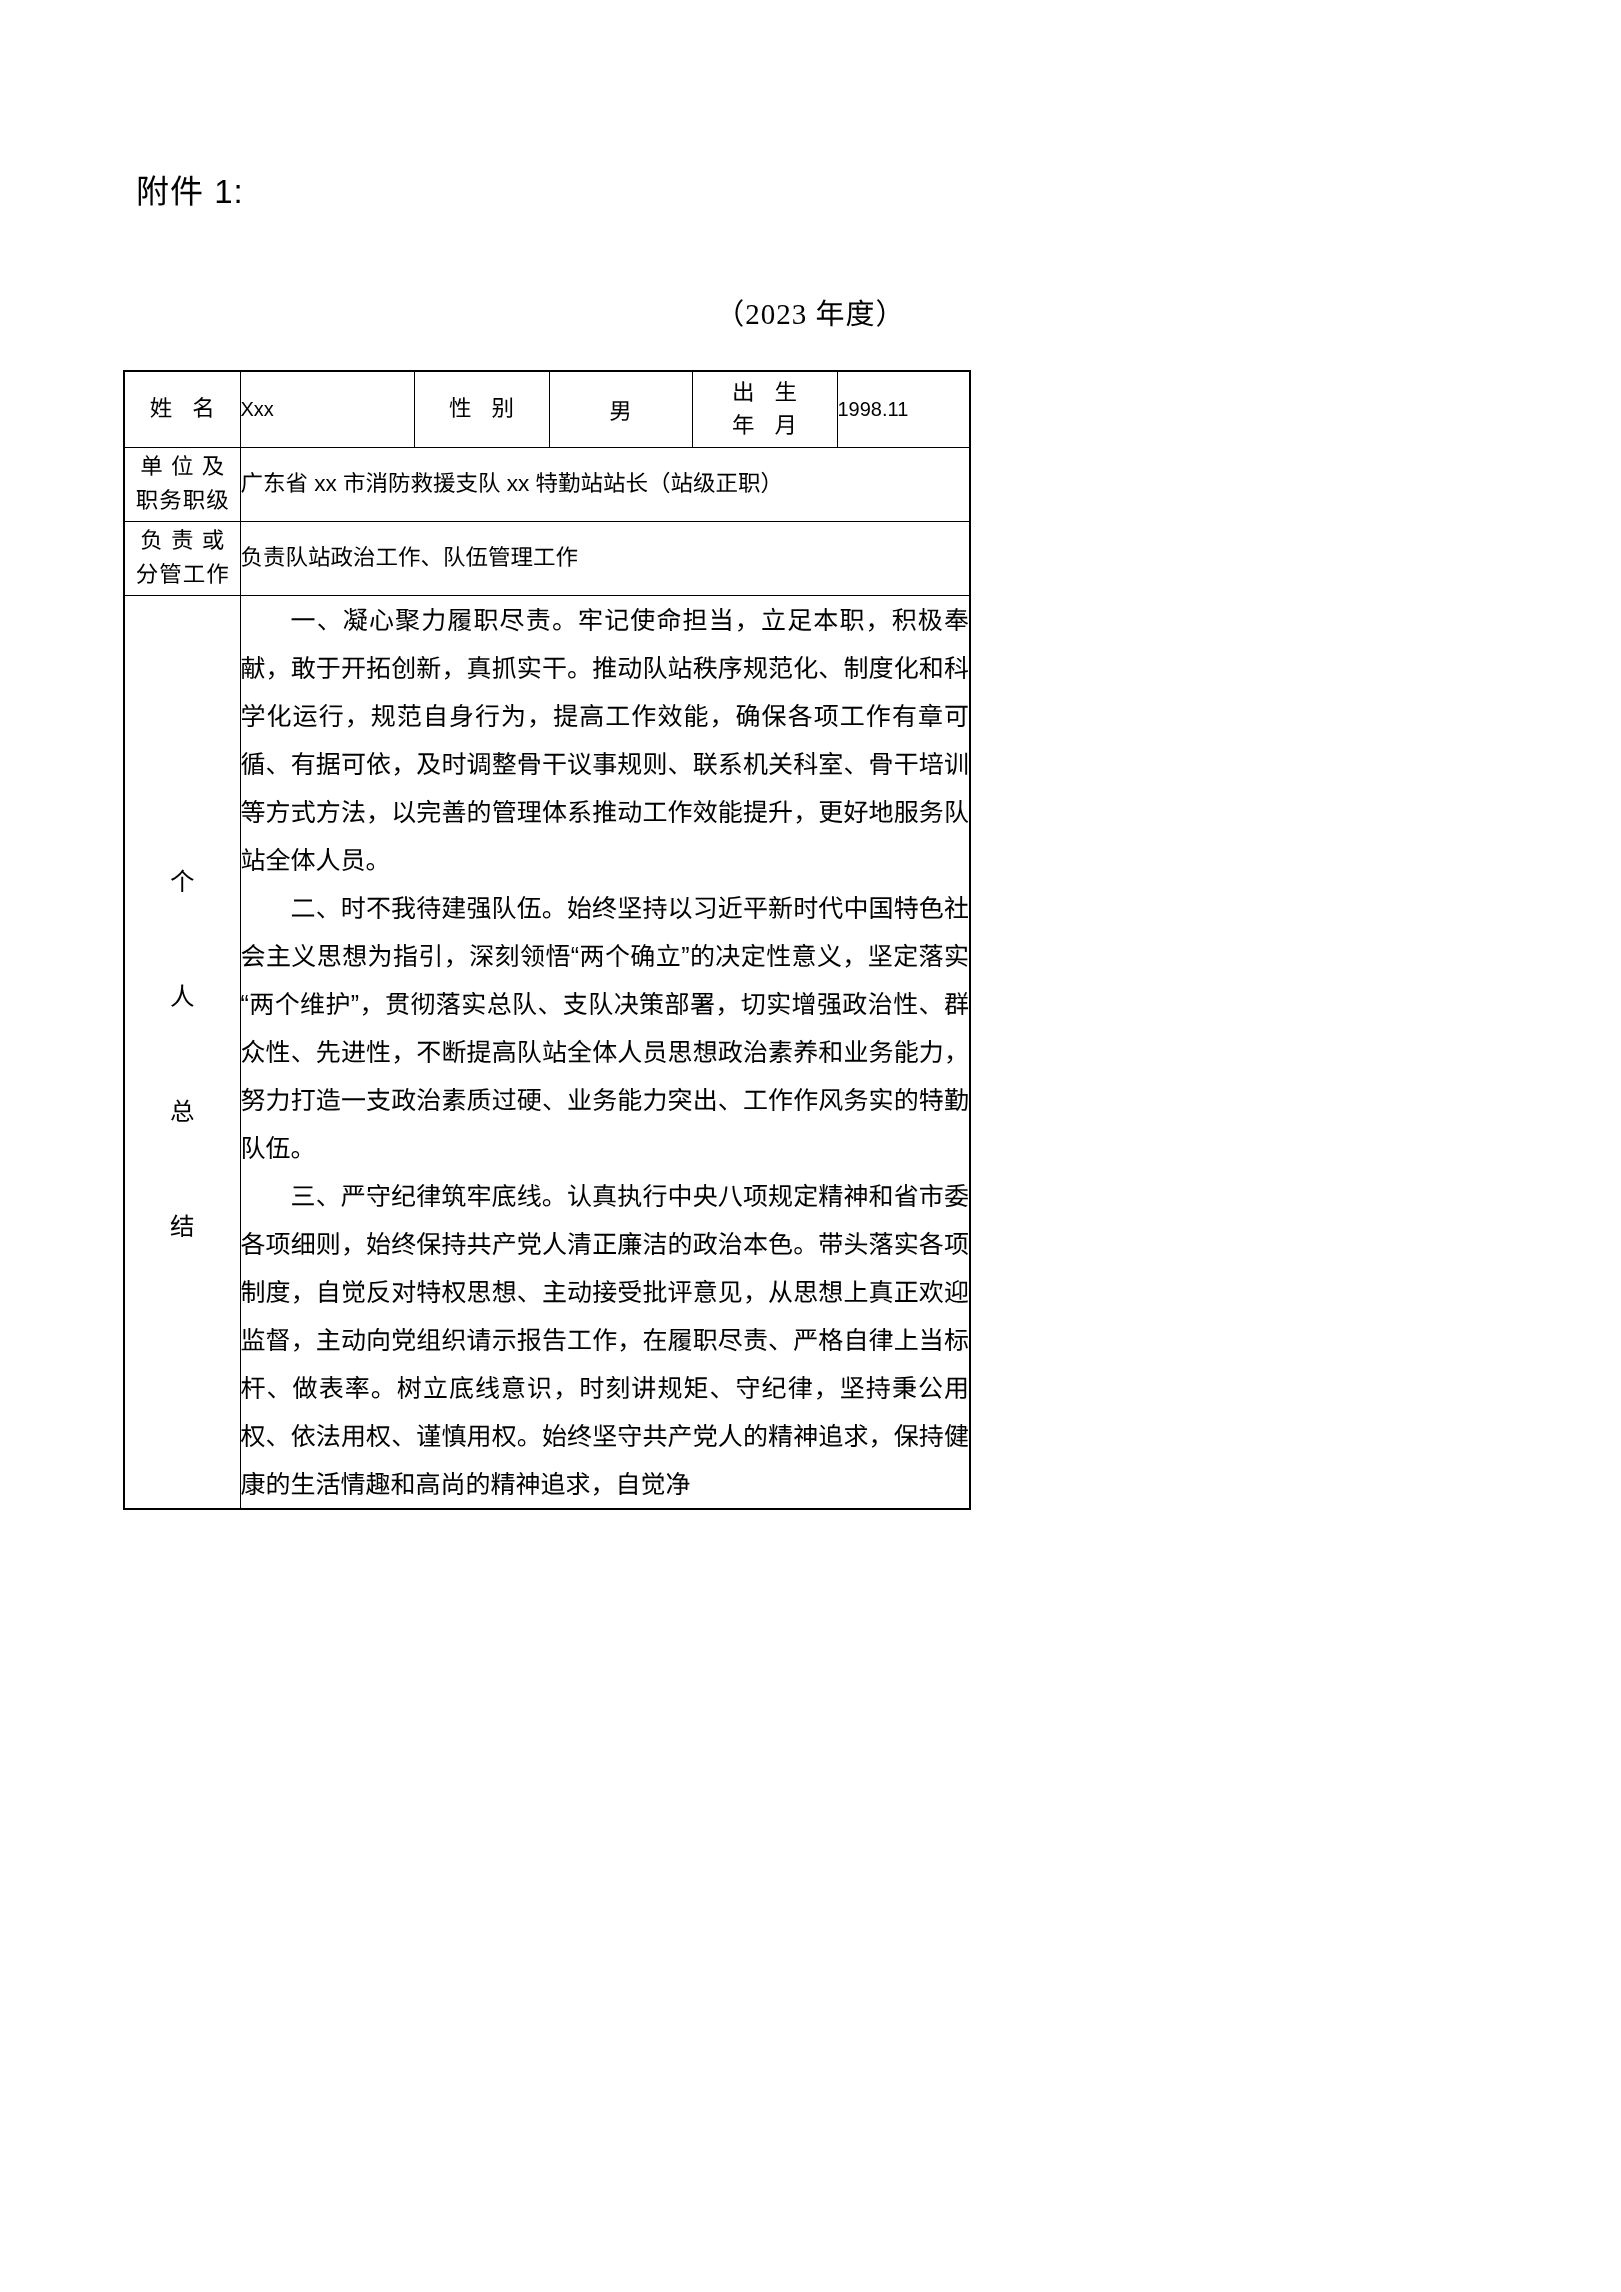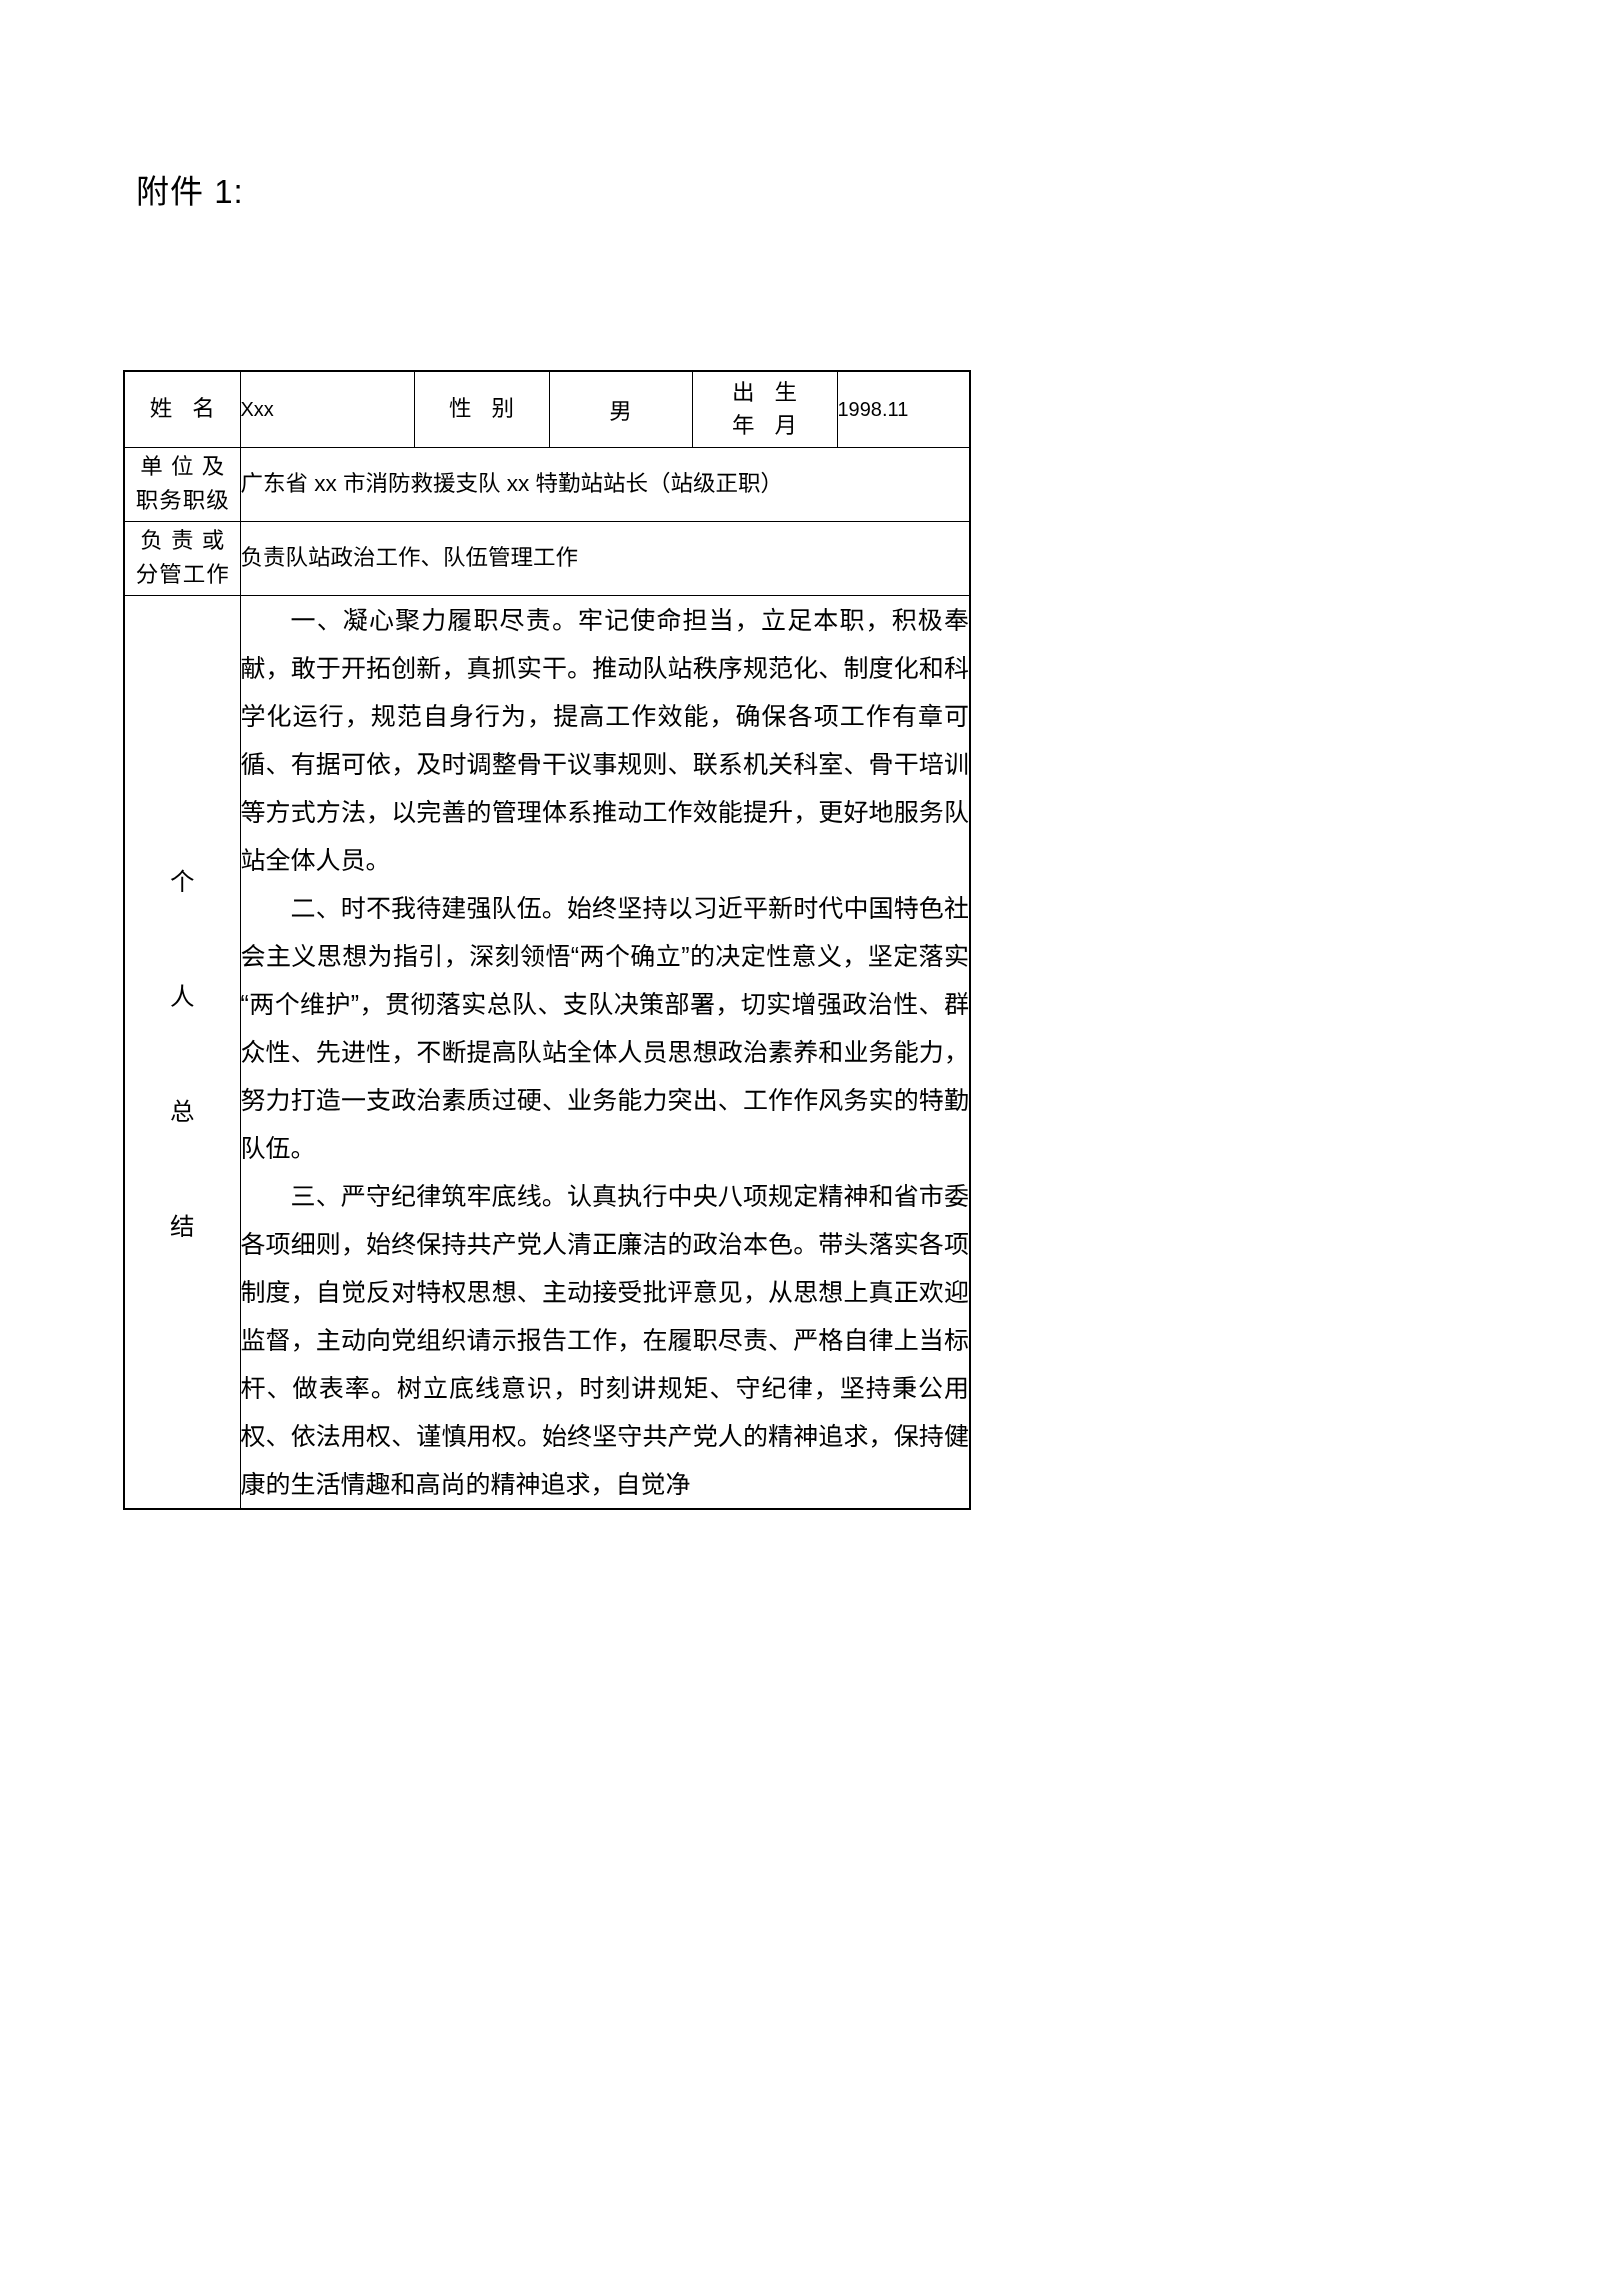--- a/index.html
+++ b/index.html
@@ -153,20 +153,21 @@
   }
 </style>
 </head>
 <body>
 
 <div class="page">
 
   <div class="attachment-label">附件 1:</div>
 
 
+  <div class="doc-subtitle">（2023 年度）</div>
 
   <table class="form-table">
     <colgroup>
       <col style="width:116px">
       <col style="width:174px">
       <col style="width:135px">
       <col style="width:143px">
       <col style="width:145px">
       <col style="width:133px">
     </colgroup>

